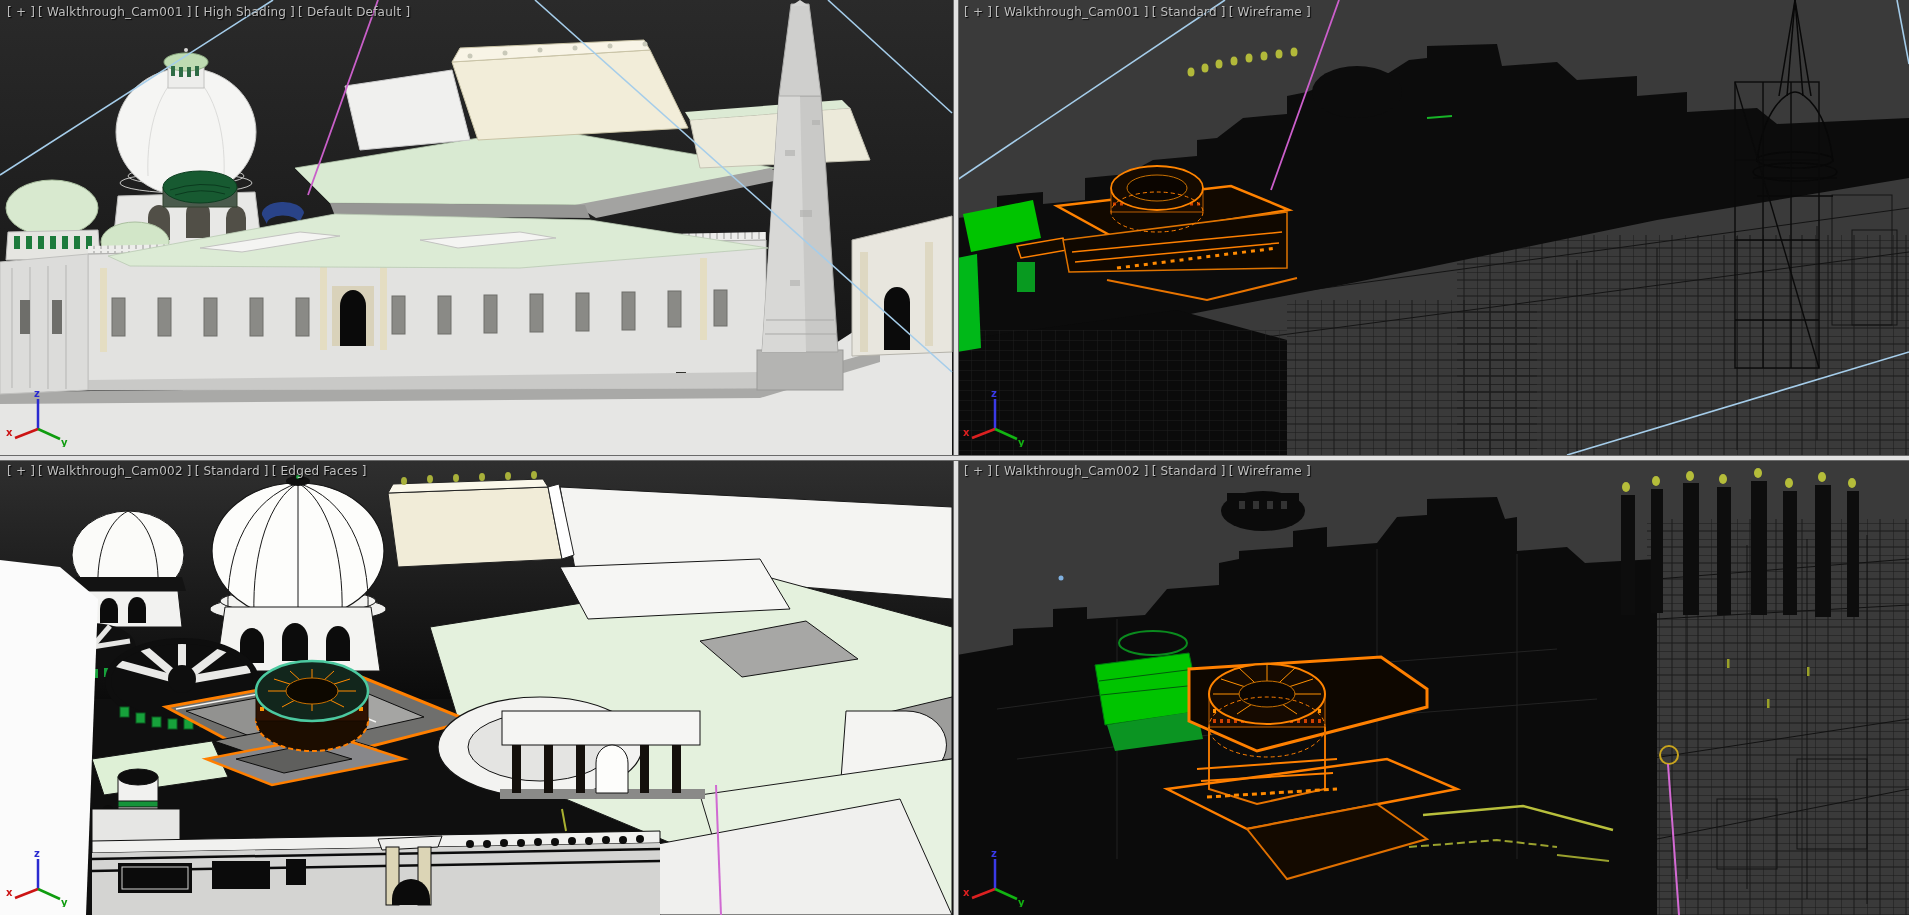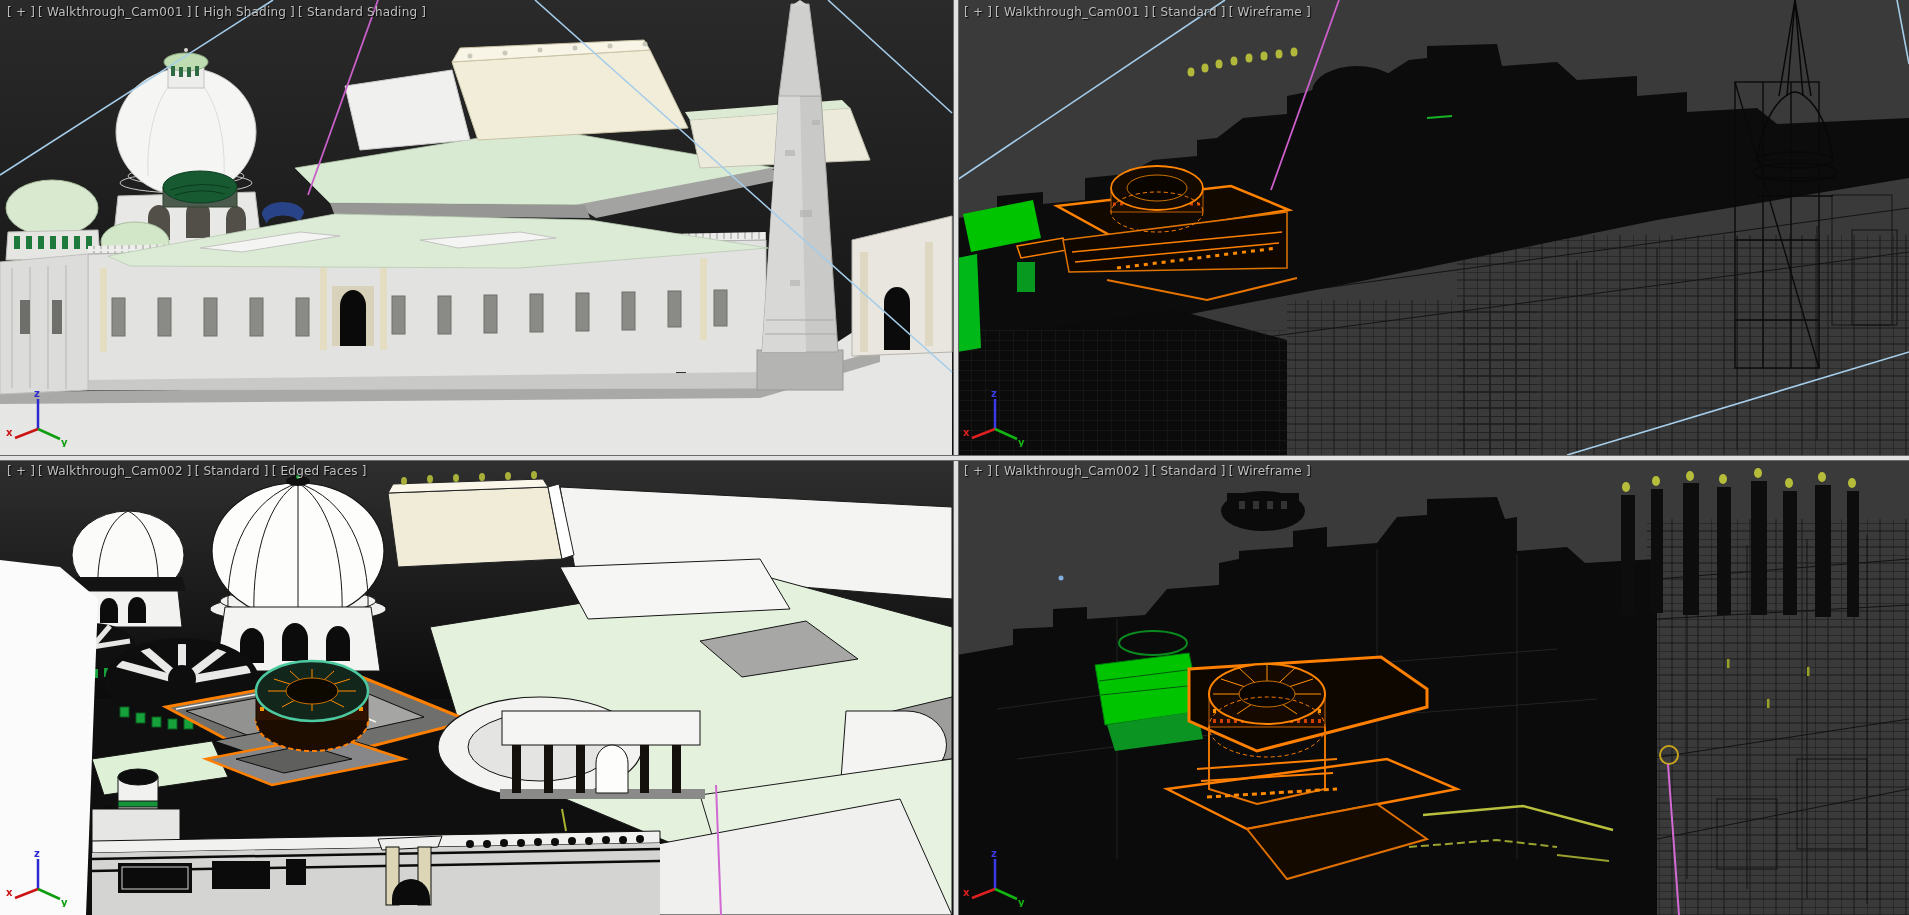--- a/index.html
+++ b/index.html
@@ -43,21 +43,21 @@
       </pattern>
       <pattern id="balust" width="7" height="10" patternUnits="userSpaceOnUse">
         <rect width="7" height="10" fill="#ededeb"></rect>
         <rect x="2" y="1" width="2" height="8" fill="#c2c2c0"></rect>
       </pattern>
     </defs>
   </svg>
 
   <div class="vp" id="vp-tl">
     <div class="vp-label">
-      <span>[ + ]</span><span>[ Walkthrough_Cam001 ]</span><span>[ High Shading ]</span><span>[ Standard Shading ]</span>
+      <span>[ + ]</span><span>[ Walkthrough_Cam001 ]</span><span>[ High Shading ]</span><span>[ Default Default ]</span>
     </div>
     <svg class="scene" width="953" height="455" viewBox="0 0 953 455">
       <rect x="0" y="0" width="953" height="455" fill="url(#skyTL)"></rect>
 
       <polygon points="0,402 760,392 952,268 952,455 0,455" fill="#e6e6e4"></polygon>
       <polygon points="0,392 760,384 880,350 880,362 760,398 0,404" fill="#a9a9a7"></polygon>
 
       <polygon points="852,240 952,216 952,352 852,356" fill="#e8e6de" stroke="#b5b3ab"></polygon>
       <rect x="860" y="252" width="8" height="100" fill="#ded8c2"></rect>
       <rect x="925" y="242" width="8" height="104" fill="#ded8c2"></rect>

